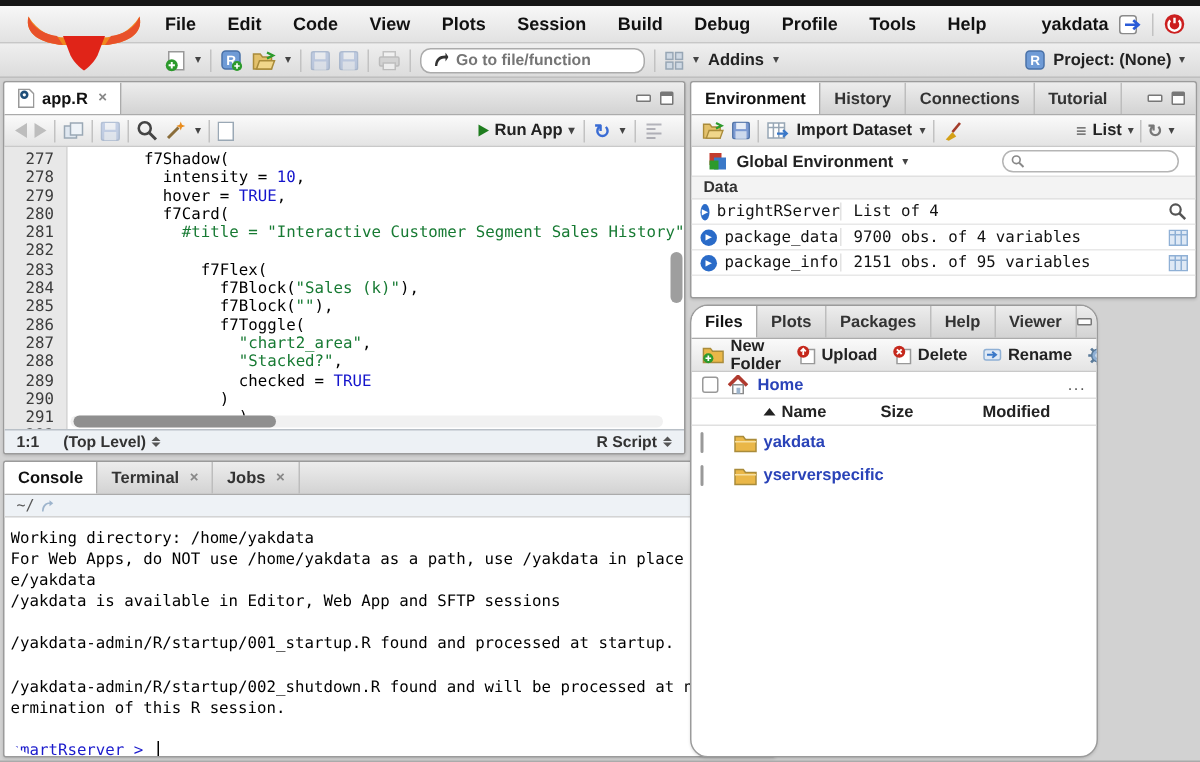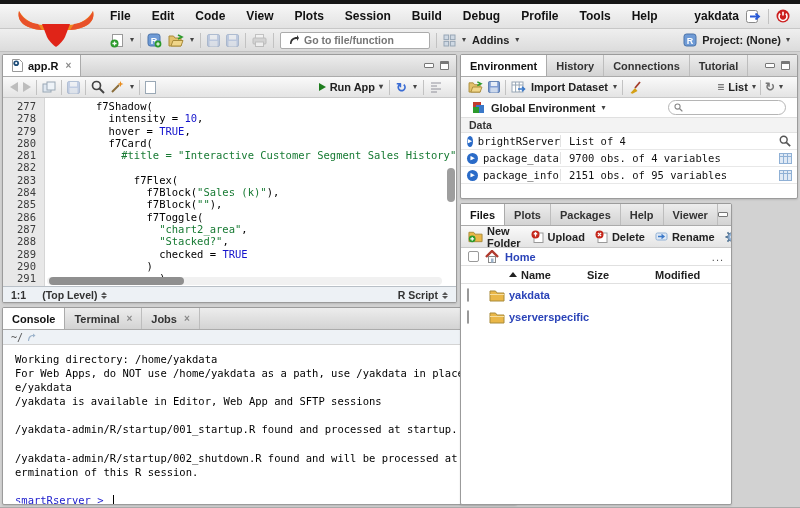--- a/index.html
+++ b/index.html
@@ -25,36 +25,36 @@
     position:absolute; left:0; top:29px; width:800px; height:23px;
     background:linear-gradient(#efefef,#dcdcdc);
     border-bottom:1px solid #bfbfbf;
     display:flex; align-items:center; gap:6px; padding-left:110px;
   }
   #logo { position:absolute; left:12px; top:6px; width:88px; height:44px; z-index:5; }
   .vdiv { width:1px; height:15px; background:#c2c2c2; }
   .caret { font-size:8px; color:#444; line-height:1; }
   .tb-label { font-size:11px; font-weight:bold; color:#222; }
   #goto-box {
-    width:150px; height:17px; background:#fff; border:1px solid #ababab; border-radius:2px;
+    width:150px; height:17px; background:#fff; border:1px solid #ababab; border-radius:7px;
     display:flex; align-items:center; gap:5px; padding:0 8px; color:#222;
   }
   #goto-box input { border:none; outline:none; width:110px; font-size:10.5px; font-weight:bold;
     font-family:"Liberation Sans",sans-serif; color:#222; background:transparent; }
   #toolbar-right { margin-left:auto; display:flex; align-items:center; gap:5px; padding-right:10px; }
   
   .pane {
     position:absolute; background:#fff; border:1px solid #9b9b9b; border-radius:2px;
     display:flex; flex-direction:column; overflow:hidden;
     box-shadow:0 1px 2px rgba(0,0,0,0.12);
   }
   #pane-editor  { left:2px;   top:54px;  width:455px; height:249px; }
   #pane-console { left:2px;   top:307px; width:515px; height:198px; }
   #pane-env     { left:460px; top:54px;  width:338px; height:145px; }
-  #pane-files   { left:460px; top:203px; width:272px; height:302px; }
+  #pane-files   { left:460px; top:203px; width:272px; height:302px;border-radius:12px; }
   .tabbar {
     height:22px; flex:0 0 22px; background:linear-gradient(#ededed,#d3d3d3);
     border-bottom:1px solid #ababab; display:flex; align-items:stretch;
   }
   .tab {
     padding:0 9px; display:flex; align-items:center; gap:5px;
     font-size:11px; font-weight:bold; color:#333; border-right:1px solid #bdbdbd; cursor:default;
   }
   .tab.active { background:#fff; color:#111; border-right:1px solid #ababab; box-shadow:1px 0 0 rgba(255,255,255,.6) inset; }
   .tclose { font-size:10px; color:#888; margin-left:2px; }
@@ -87,21 +87,21 @@
   .stepper { display:inline-flex; flex-direction:column; gap:1px; margin-left:4px; vertical-align:middle; }
   .stepper i { width:0; height:0; border-left:3px solid transparent; border-right:3px solid transparent; }
   .stepper .up { border-bottom:3px solid #555; }
   .stepper .dn { border-top:3px solid #555; }
   
   #console-path {
     flex:0 0 15px; background:#eef2f6; border-bottom:1px solid #d4d4d4;
     display:flex; align-items:center; padding:0 8px; gap:4px;
     font:10px "DejaVu Sans Mono", monospace; color:#555;
   }
-  #console-body { flex:1; padding:7px 12px; font:10.5px/14.1px "DejaVu Sans Mono", monospace; color:#000; overflow:hidden;border-radius:24px; }
+  #console-body { flex:1; padding:7px 4px; font:10.5px/14.1px "DejaVu Sans Mono", monospace; color:#000; overflow:hidden;border-radius:24px; }
   .cline { white-space:pre; }
   .prompt { color:var(--prompt-blue); }
   .cursor { display:inline-block; width:1.5px; height:11px; background:#000; vertical-align:-2px; margin-left:3px; }
   
   #env-scope-row { flex:0 0 20px; border-bottom:1px solid #e0e0e0; display:flex; align-items:center; gap:6px; padding:0 11px; }
   .scope-label { font-size:11px; font-weight:bold; color:#222; }
   #env-search { margin-left:auto; width:118px; height:15px; border:1px solid #b5b5b5; border-radius:8px; background:#fff;
     display:flex; align-items:center; padding:0 5px; gap:3px; }
   #env-search input { border:none; outline:none; width:90px; font-size:10px; background:transparent; }
   #env-data-head { flex:0 0 15px; background:#f3f3f3; border-bottom:1px solid #e2e2e2;

